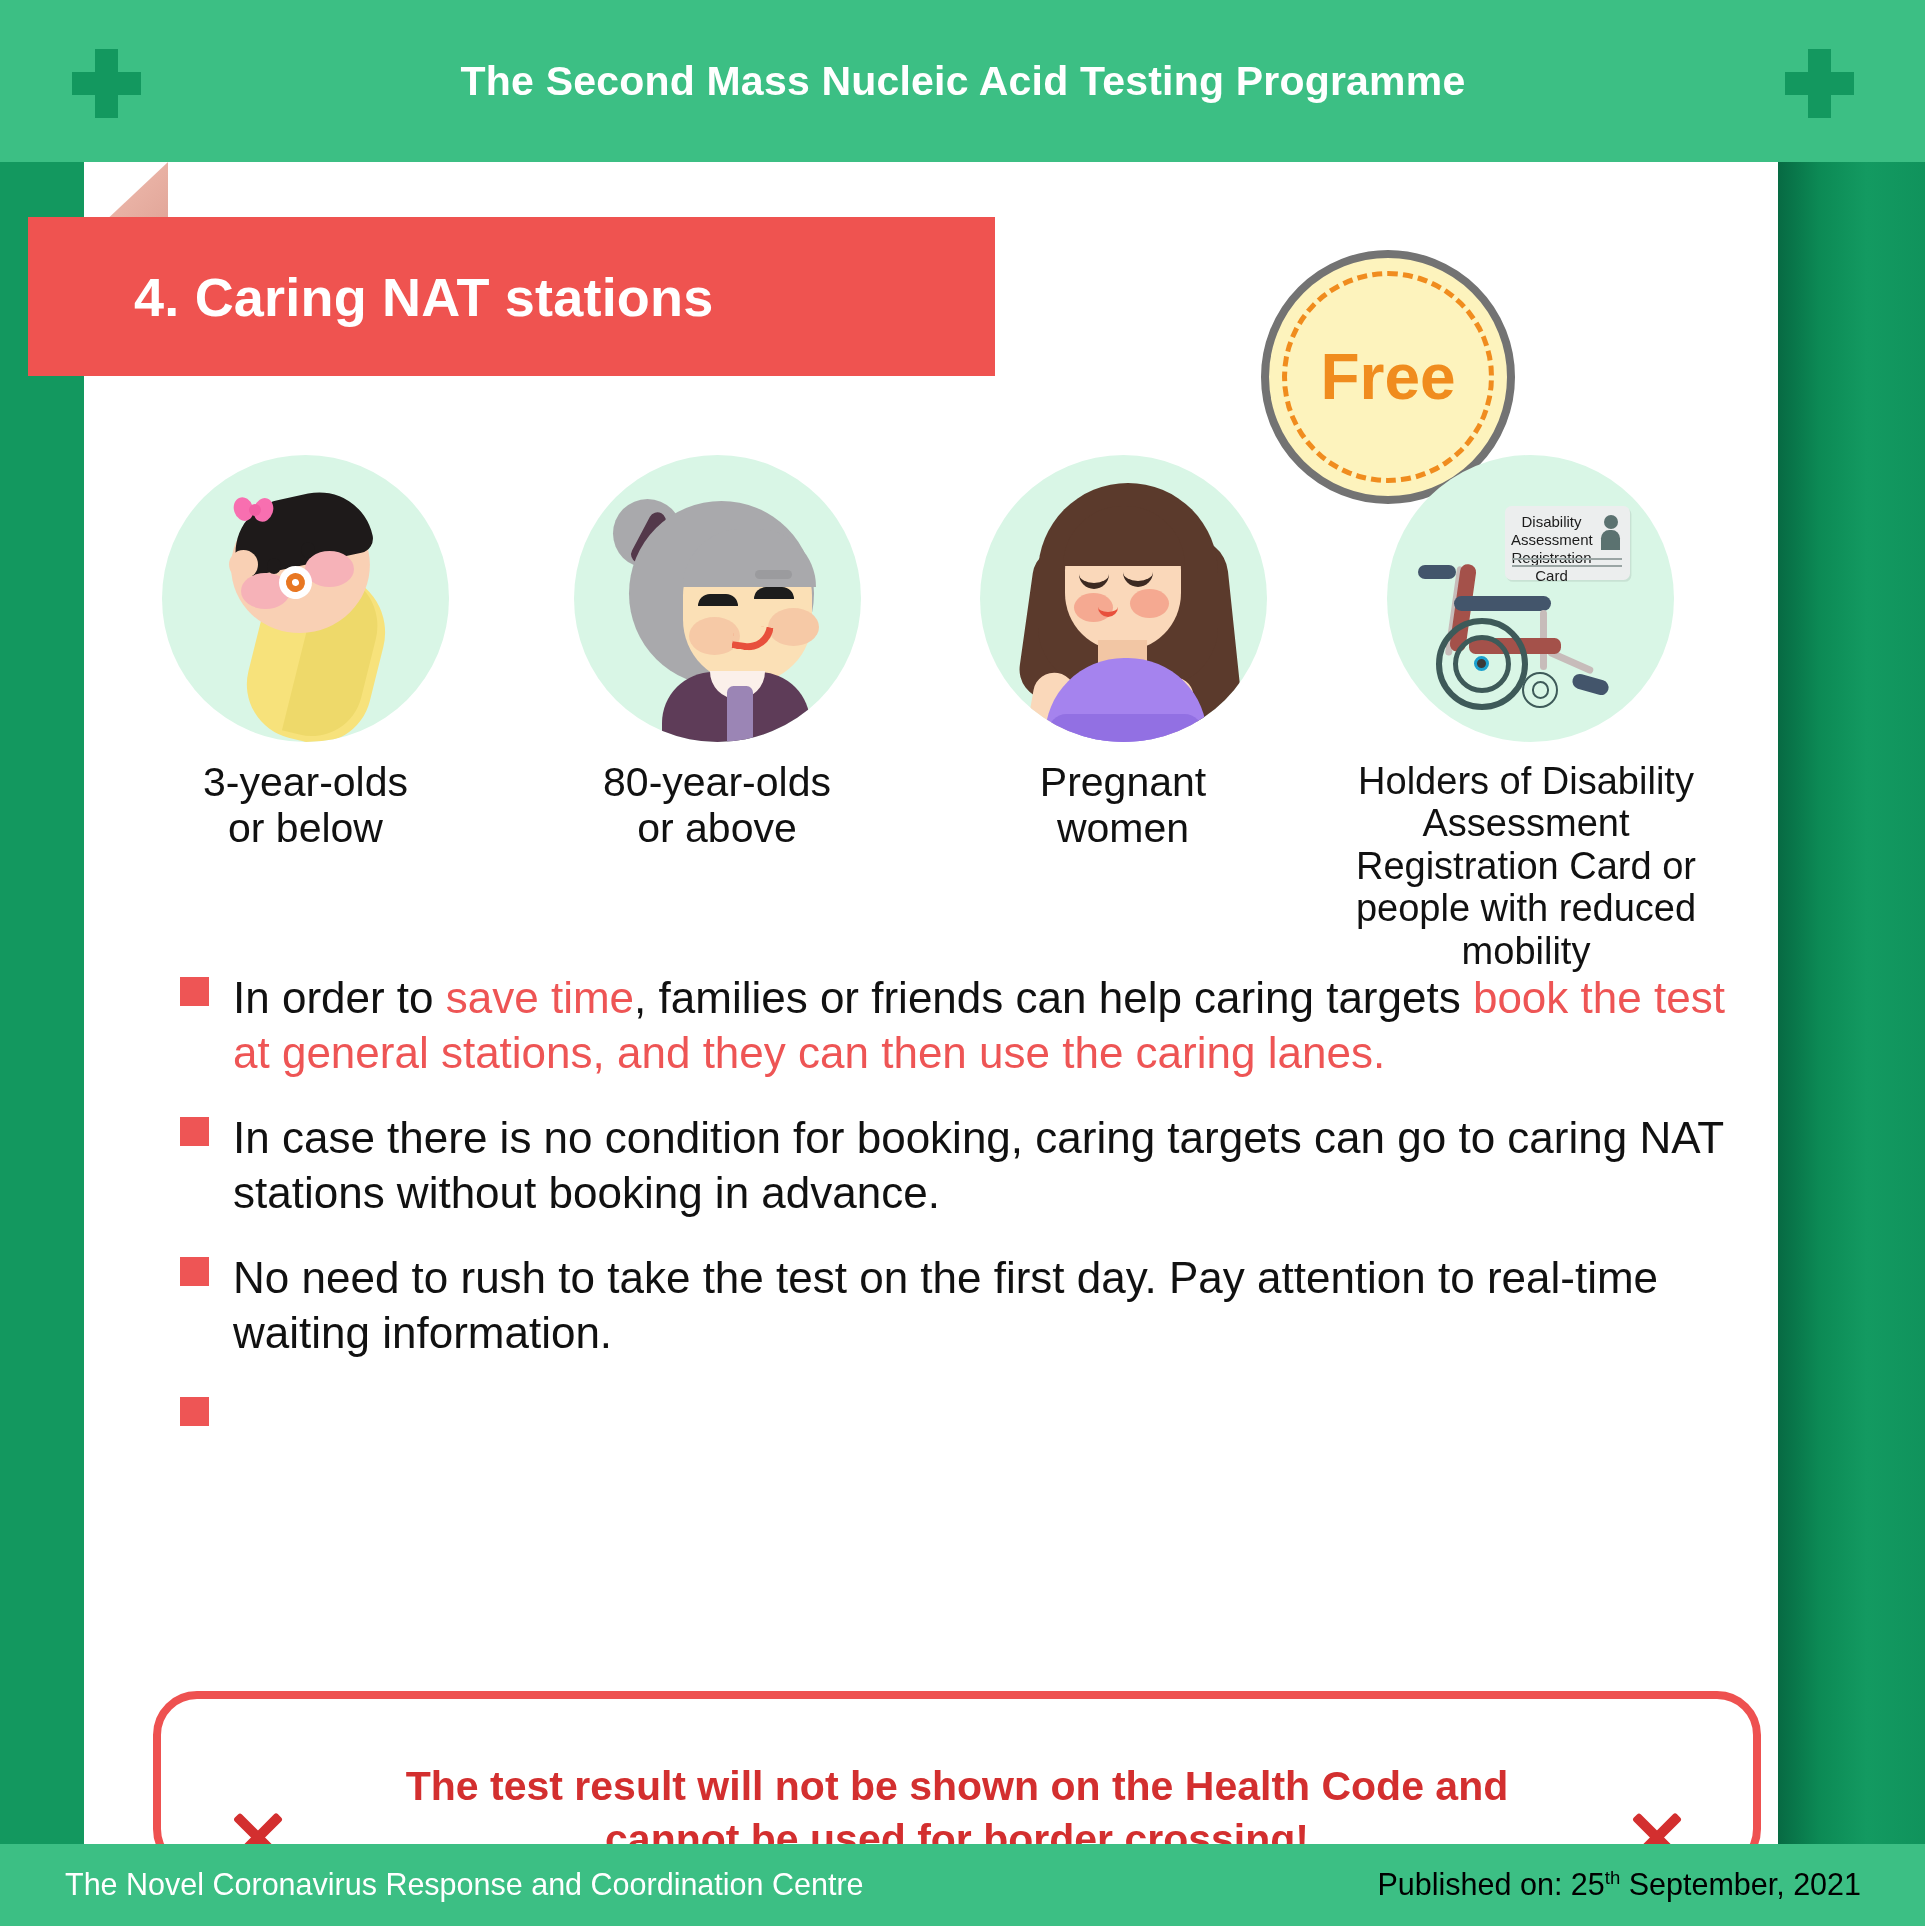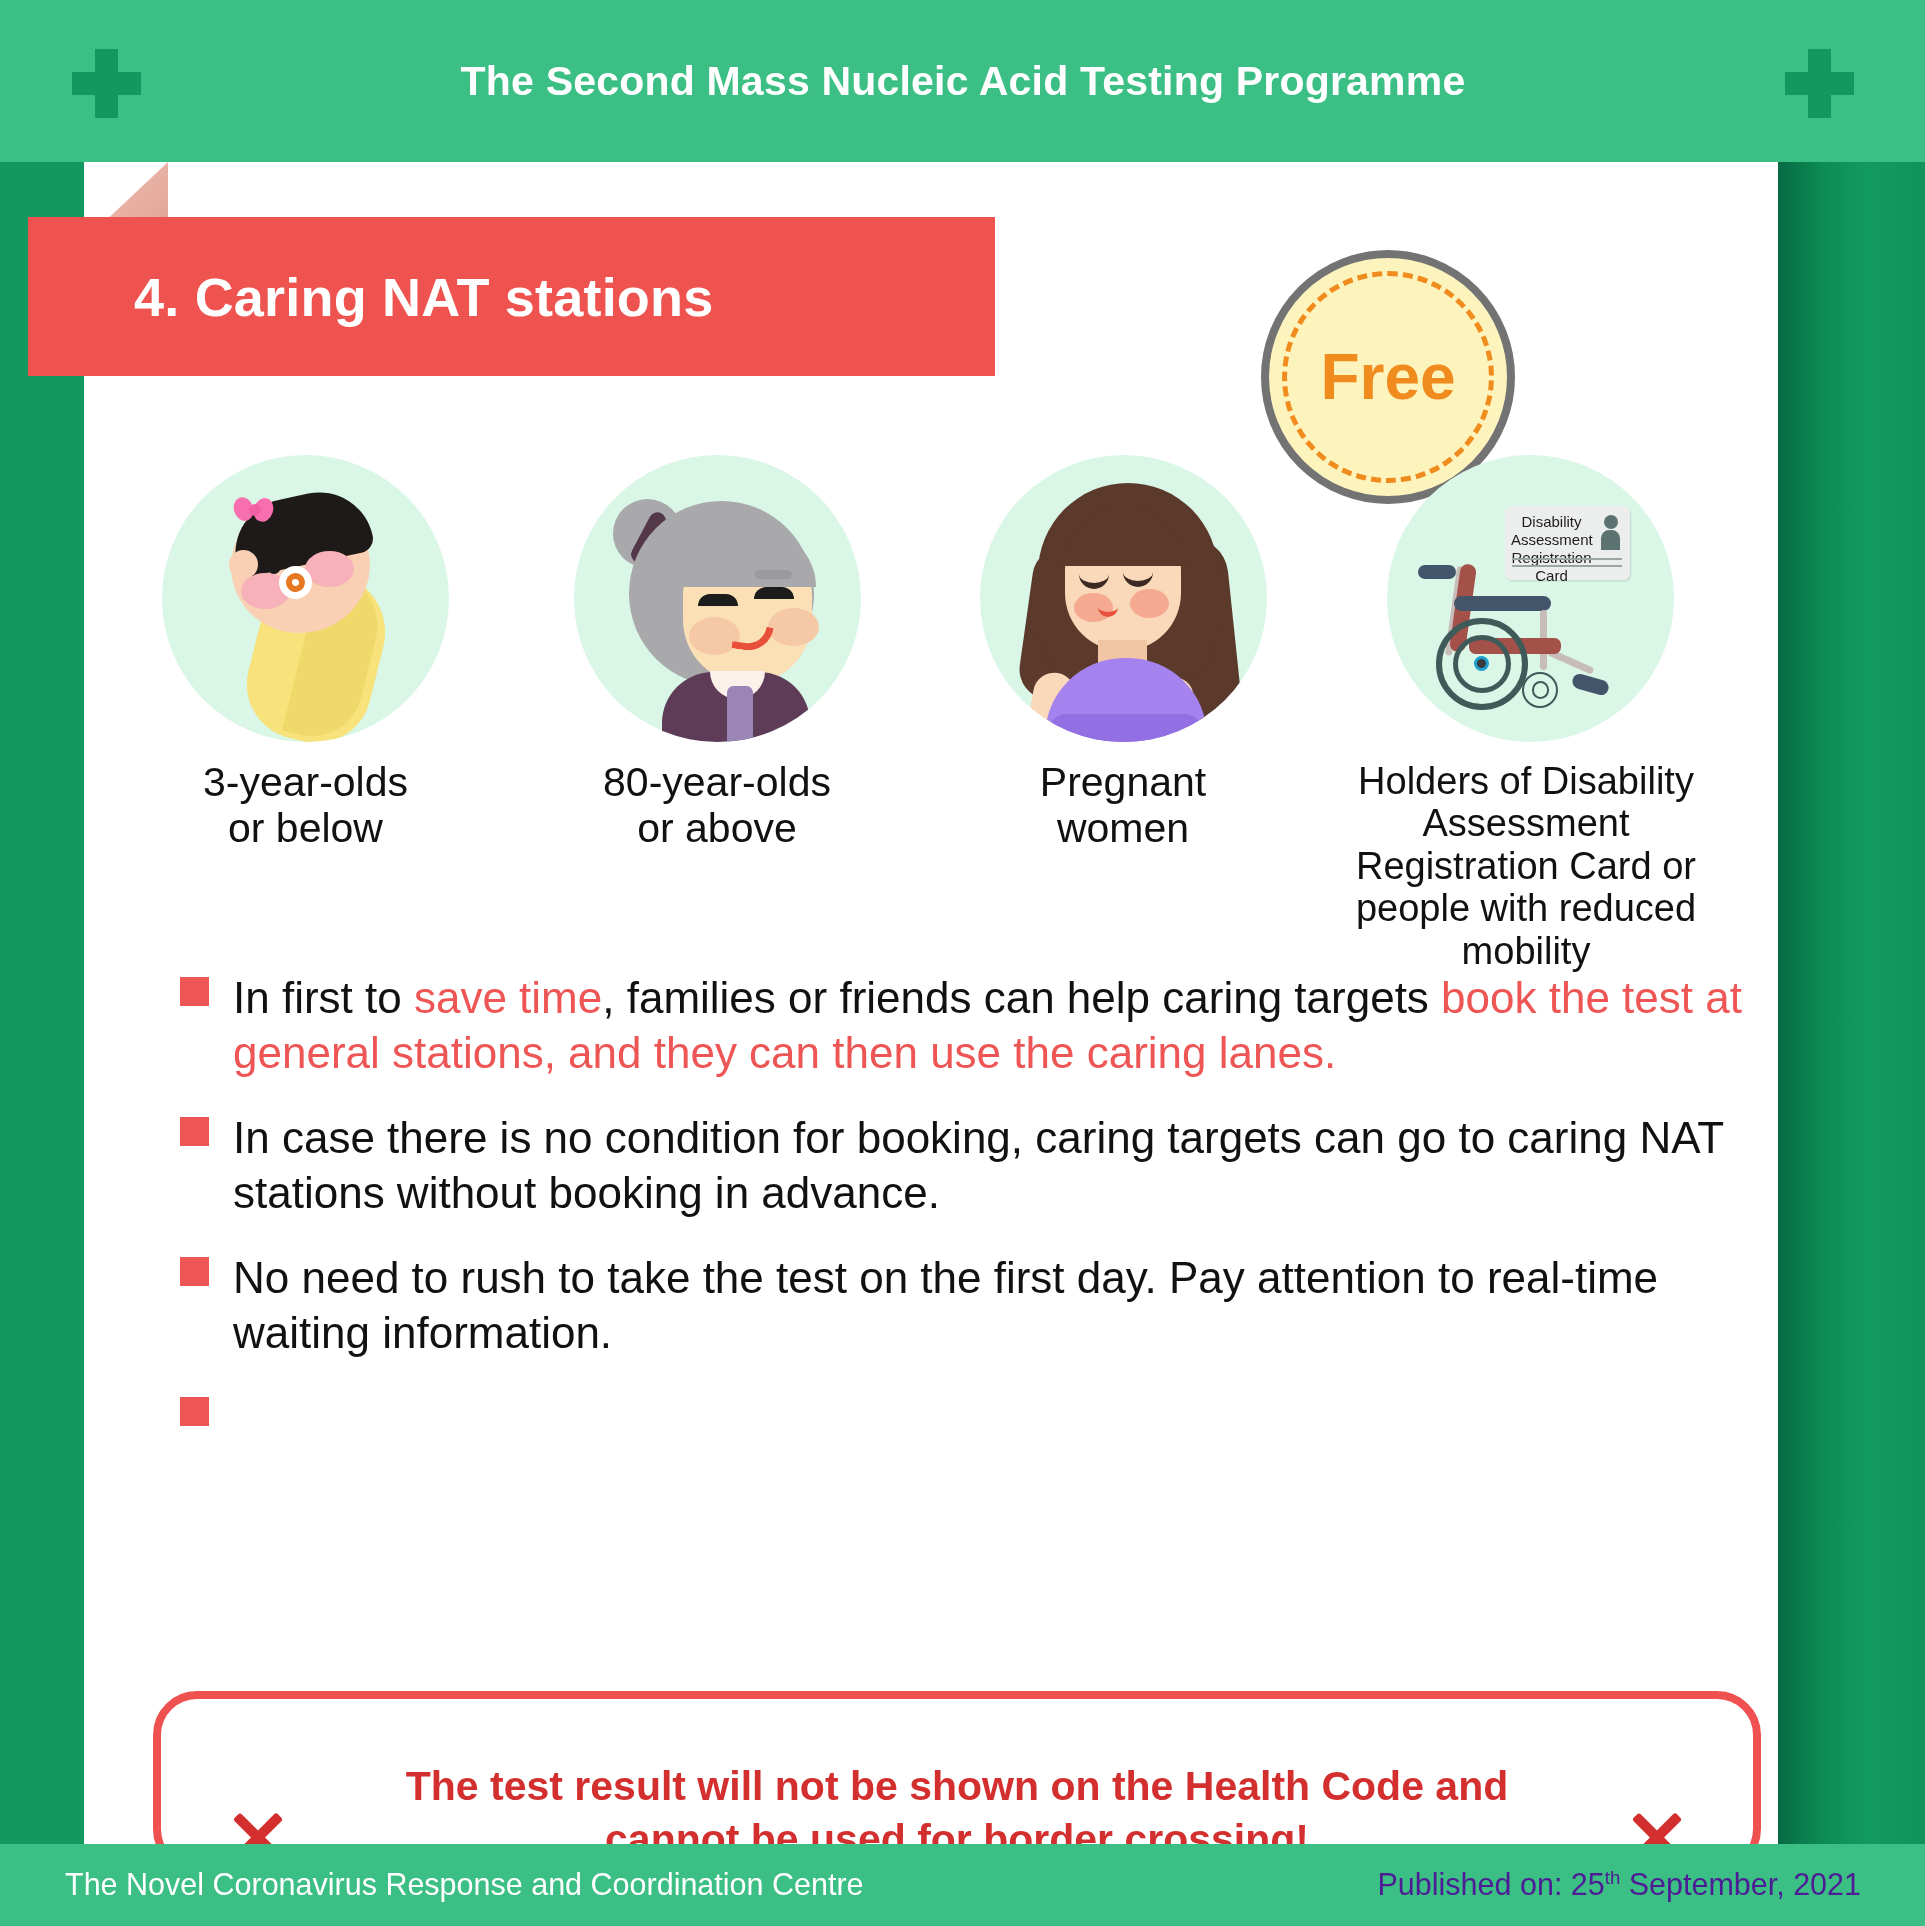--- a/index.html
+++ b/index.html
@@ -229,21 +229,21 @@
   .warn-x i.a{transform:rotate(45deg);}
   .warn-x i.b{transform:rotate(-45deg);}
   .warn-text{
     width:1109px;text-align:center;color:#D32F2F;
     font-size:41px;font-weight:bold;line-height:1.28;
   }
 
   
   .footer{position:absolute;left:0;bottom:0;width:1926px;height:82px;background:#3CBF84;}
   .footer-left{position:absolute;left:65px;top:23px;color:#fff;font-size:30.5px;}
-  .footer-right{position:absolute;right:65px;top:23px;color:#4c1d95;font-size:30.5px;}
+  .footer-right{position:absolute;right:65px;top:23px;color:#000000;font-size:30.5px;}
   .sup{font-size:18.5px;vertical-align:super;}
 </style>
 </head>
 <body>
 
 <div class="poster">
 
   <div class="header">
     <div class="cross left">
       <i class="v"></i>
@@ -369,21 +369,21 @@
       </div>
       <div class="tlabel">Holders of Disability Assessment Registration Card or people with reduced mobility</div>
     </div>
 
   </div>
 
   <div class="bullets">
 
     <div class="bullet">
       <div class="bsq"></div>
-      <div class="btext"><span>In first to </span><span class="hl">save time</span><span>, families or friends can help caring targets </span><span class="hl">book the test at general stations, and they can then use the caring lanes.</span></div>
+      <div class="btext"><span>In order to </span><span class="hl">save time</span><span>, families or friends can help caring targets </span><span class="hl">book the test at general stations, and they can then use the caring lanes.</span></div>
     </div>
 
     <div class="bullet">
       <div class="bsq"></div>
       <div class="btext">In case there is no condition for booking, caring targets can go to caring NAT stations without booking in advance.</div>
     </div>
 
     <div class="bullet">
       <div class="bsq"></div>
       <div class="btext">No need to rush to take the test on the first day. Pay attention to real-time waiting information.</div>

